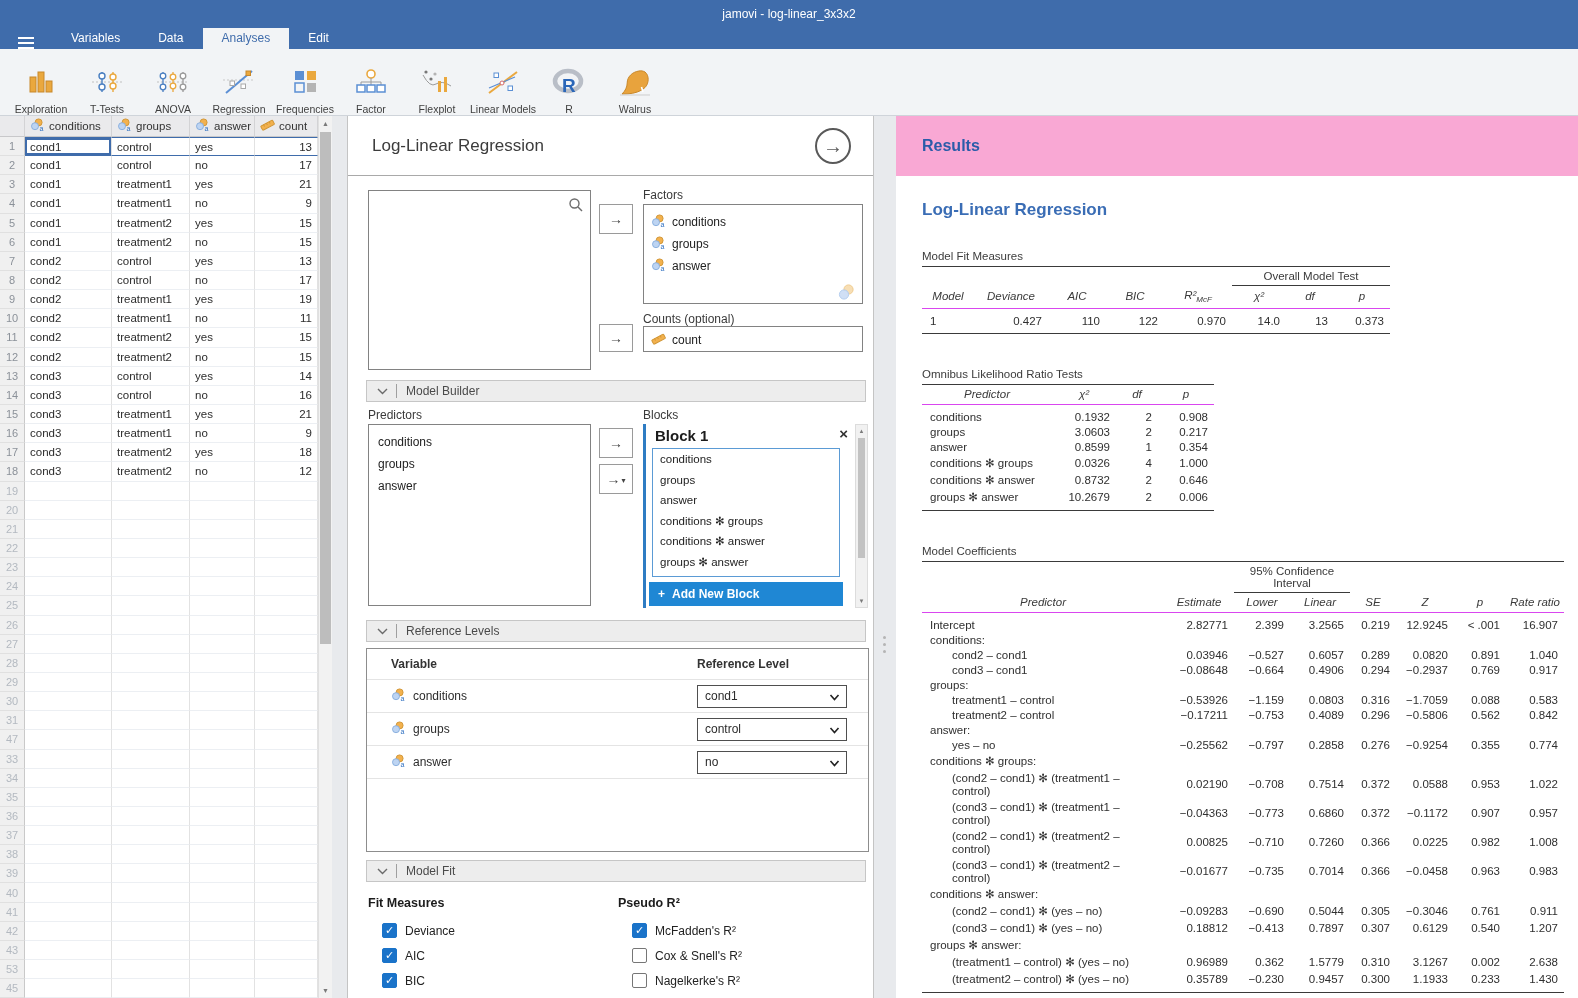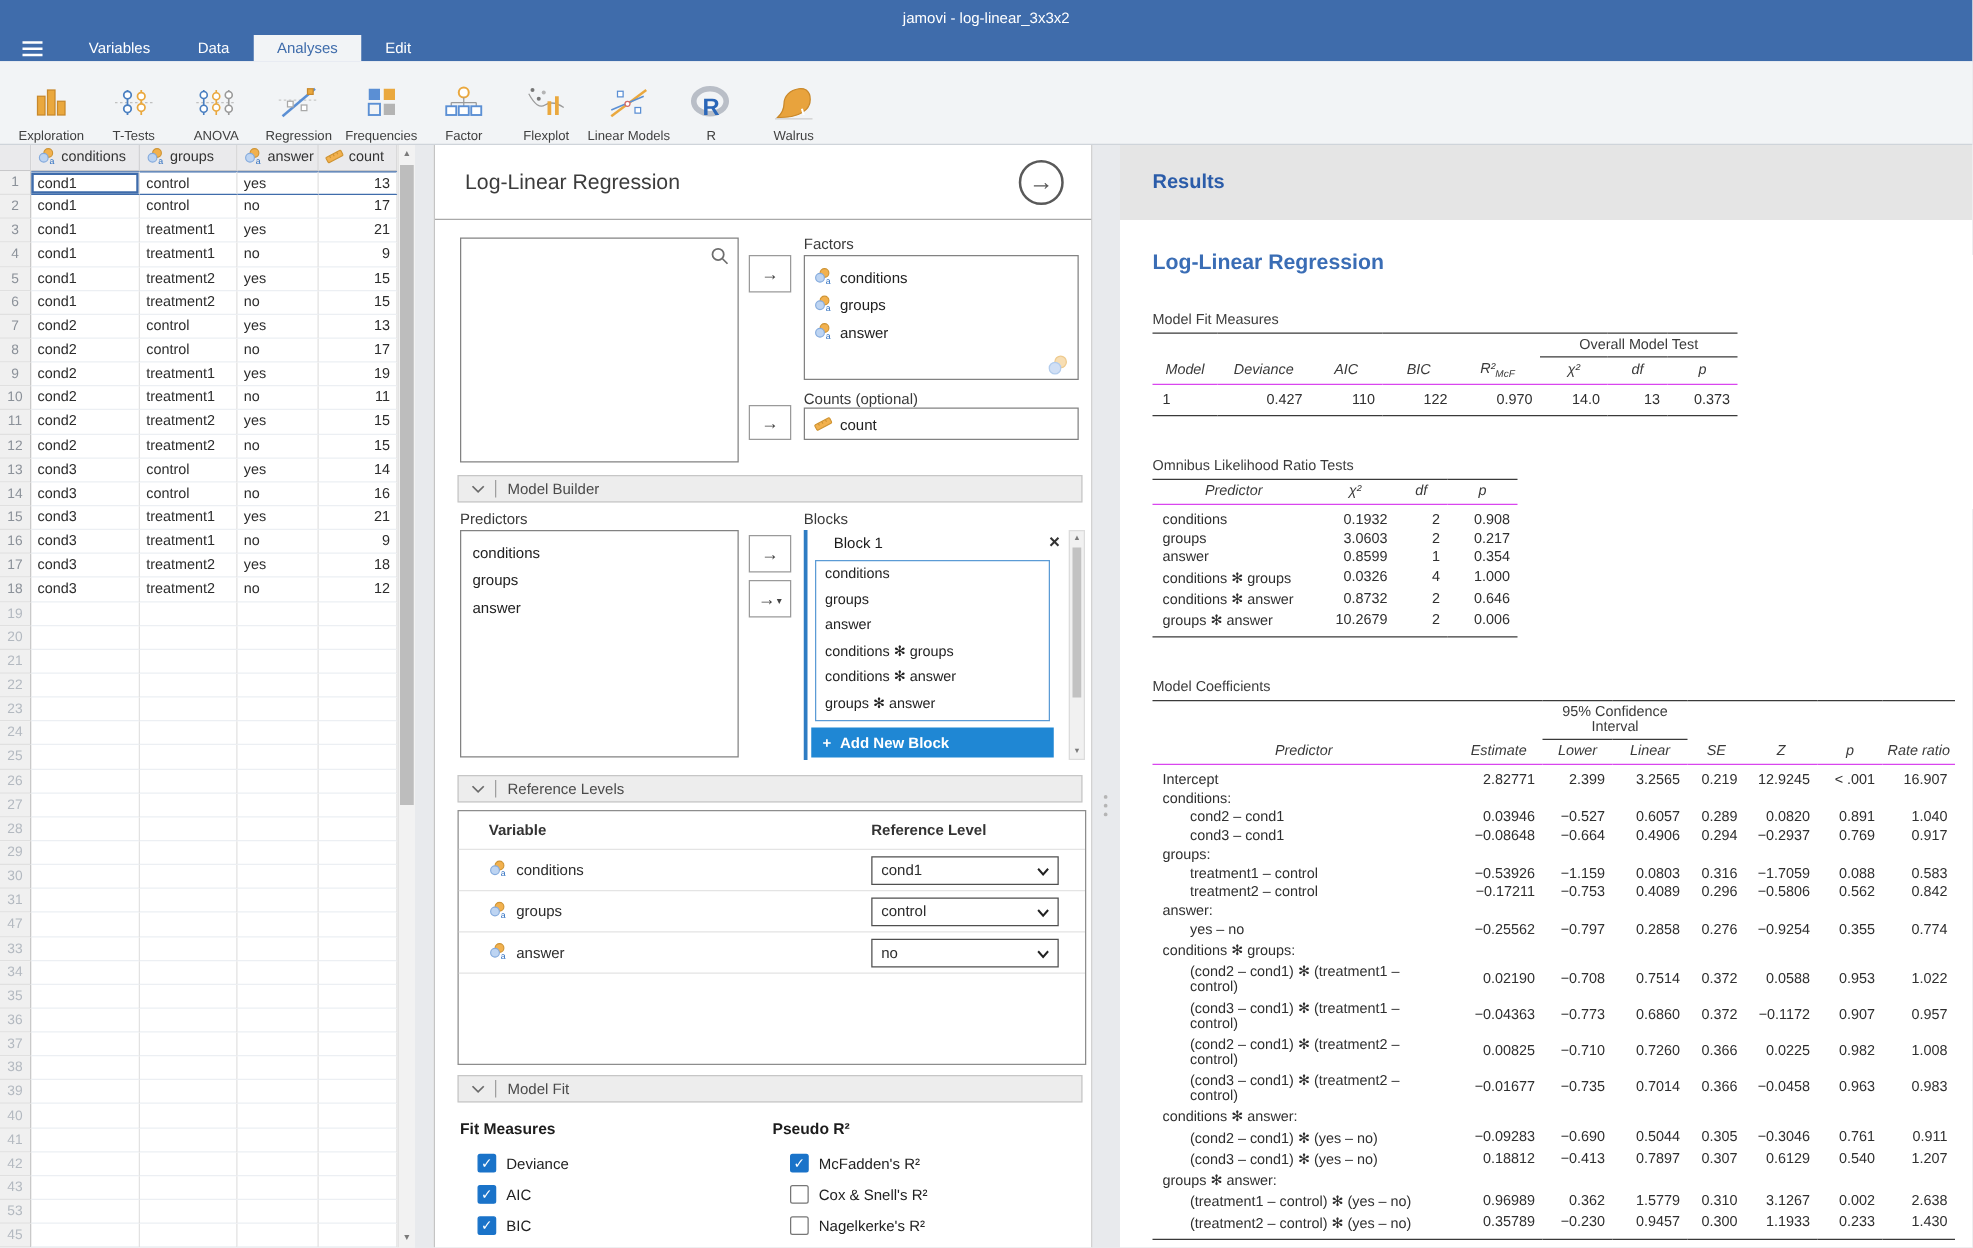--- a/index.html
+++ b/index.html
@@ -2,21 +2,21 @@
 <html><head>
 <meta charset="utf-8">
 <style>
   * { margin:0; padding:0; box-sizing:border-box; }
   html,body { width:1578px; height:998px; overflow:hidden; }
   body { font-family:"Liberation Sans", sans-serif; background:#e8eaed; color:#2c2c2c; }
 
   
   .titlebar { height:28px; background:#3f6cab; color:#fff; font-size:12px;
               display:flex; align-items:center; justify-content:center; }
-  .menubar { height:21px; background:#3f6cab; display:flex; align-items:center; }
+  .menubar { height:21px; background:#3f6cab; display:flex; align-items:flex-end; }
   .hamburger { width:52px; display:flex; flex-direction:column; justify-content:center; align-items:center; gap:3px; cursor:pointer; }
   .hamburger span { width:16px; height:2px; background:#fff; }
   .tabs { display:flex; }
   .tab { padding:0 19px; line-height:21px; font-size:12px; color:#fff; cursor:pointer; }
   .tab.active { background:#f2f4f6; color:#3f6cab; }
   .ribbon { height:67px; background:#f2f4f6; border-bottom:1px solid #cfd4da;
             display:flex; align-items:flex-start; padding-left:8px; }
   .ribbon-item { width:66px; height:62px; margin-top:4px; display:flex; flex-direction:column;
                  align-items:center; justify-content:flex-end; cursor:pointer; }
   .ribbon-icon { height:36px; display:flex; align-items:center; }
@@ -72,21 +72,21 @@
   .vbox-item { height:22px; display:flex; align-items:center; gap:6px; padding-left:7px;
                font-size:12px; color:#222; }
   .corner-ic { position:absolute; right:4px; bottom:3px; opacity:.85; }
   .section-bar { left:18px; width:500px; height:22px; background:#ededed; border:1px solid #c6c6c6;
                  display:flex; align-items:center; font-size:12px; color:#4a4a4a; cursor:pointer; }
   .section-bar .chev { margin:0 8px 0 10px; display:flex; }
   .section-bar .bar-sep { width:1px; height:14px; background:#9f9f9f; margin-right:9px; }
   .plain-list .vbox-item { padding-left:9px; }
   .blocks-wrap { left:295px; top:308px; width:225px; height:184px; }
   .block-strip { position:absolute; left:0; top:0; bottom:0; width:3px; background:#2e7cc3; }
-  .block-header { position:absolute; left:24px; top:3px; font-size:12px; font-weight:normal; color:#1c1c1c; }
+  .block-header { position:absolute; left:12px; top:3px; font-size:15px; font-weight:bold; color:#1c1c1c; }
   .block-close { position:absolute; right:20px; top:1px; font-size:15px; font-weight:bold; color:#333; cursor:pointer; }
   .block-list { position:absolute; left:9px; top:24px; width:188px; height:129px; border:1px solid #5b9bd5; background:#fff; overflow:hidden; }
   .block-list .vbox-item { height:20.5px; font-size:11.5px; }
   .add-block { position:absolute; left:6px; top:158px; width:194px; height:24px; background:#1f87d4;
                color:#fff; font-size:12px; font-weight:bold; display:flex; align-items:center;
                gap:7px; padding-left:9px; cursor:pointer; }
   .mini-scroll { position:absolute; right:0; top:0; bottom:0; width:13px; background:#f1f1f1; border:1px solid #dcdcdc; }
   .mini-scroll .ms-a { height:12px; display:flex; align-items:center; justify-content:center; font-size:6px; color:#7a7a7a; }
   .mini-scroll .ms-a.b { position:absolute; bottom:0; left:0; right:0; }
   .mini-scroll .ms-t { position:absolute; top:13px; left:2px; width:7px; height:120px; background:#c2c2c2; }
@@ -101,21 +101,21 @@
   .rl-tail { height:33px; border-top:1px solid #e4e4e4; }
   .group-label { font-size:12.5px; font-weight:bold; color:#1c1c1c; }
   .chk-row { display:flex; align-items:center; gap:8px; height:25px; cursor:pointer; }
   .chk-box { width:15px; height:15px; border-radius:2px; display:flex; align-items:center;
              justify-content:center; font-size:11px; }
   .chk-box.on { background:#1a73c9; color:#fff; border:1px solid #1a73c9; }
   .chk-box.off { background:#fff; border:1px solid #767676; color:transparent; }
   .chk-label { font-size:12px; color:#222; }
 
   
-  .res-strip { height:60px; background:#e5e5e5; display:flex; align-items:center; }
+  .res-strip { height:60px; background:#f9a8d4; display:flex; align-items:center; }
   .res-strip span { margin-left:26px; font-size:16px; font-weight:bold; color:#2b5ca9; }
   .res-content { padding:16px 0 0 26px; }
   .res-title { font-size:17px; font-weight:bold; color:#3a6db5; margin:8px 0 30px 0; }
   .tblock { margin-bottom:34px; }
   .tcaption { font-size:11.5px; color:#3c3c3c; margin-bottom:4px; }
   table.res-table { border-collapse:collapse; border-top:1px solid #3a3a3a; border-bottom:1px solid #3a3a3a;
                     font-size:11.5px; color:#2f2f2f; table-layout:fixed; }
   .res-table th { font-weight:normal; color:#3a3a3a; text-align:center; padding:3px 4px; }
   .res-table td { padding:1.5px 6px; }
   .res-table tr.cols th { border-bottom:1px solid #d946ef; padding-bottom:4px;font-style:italic; }

